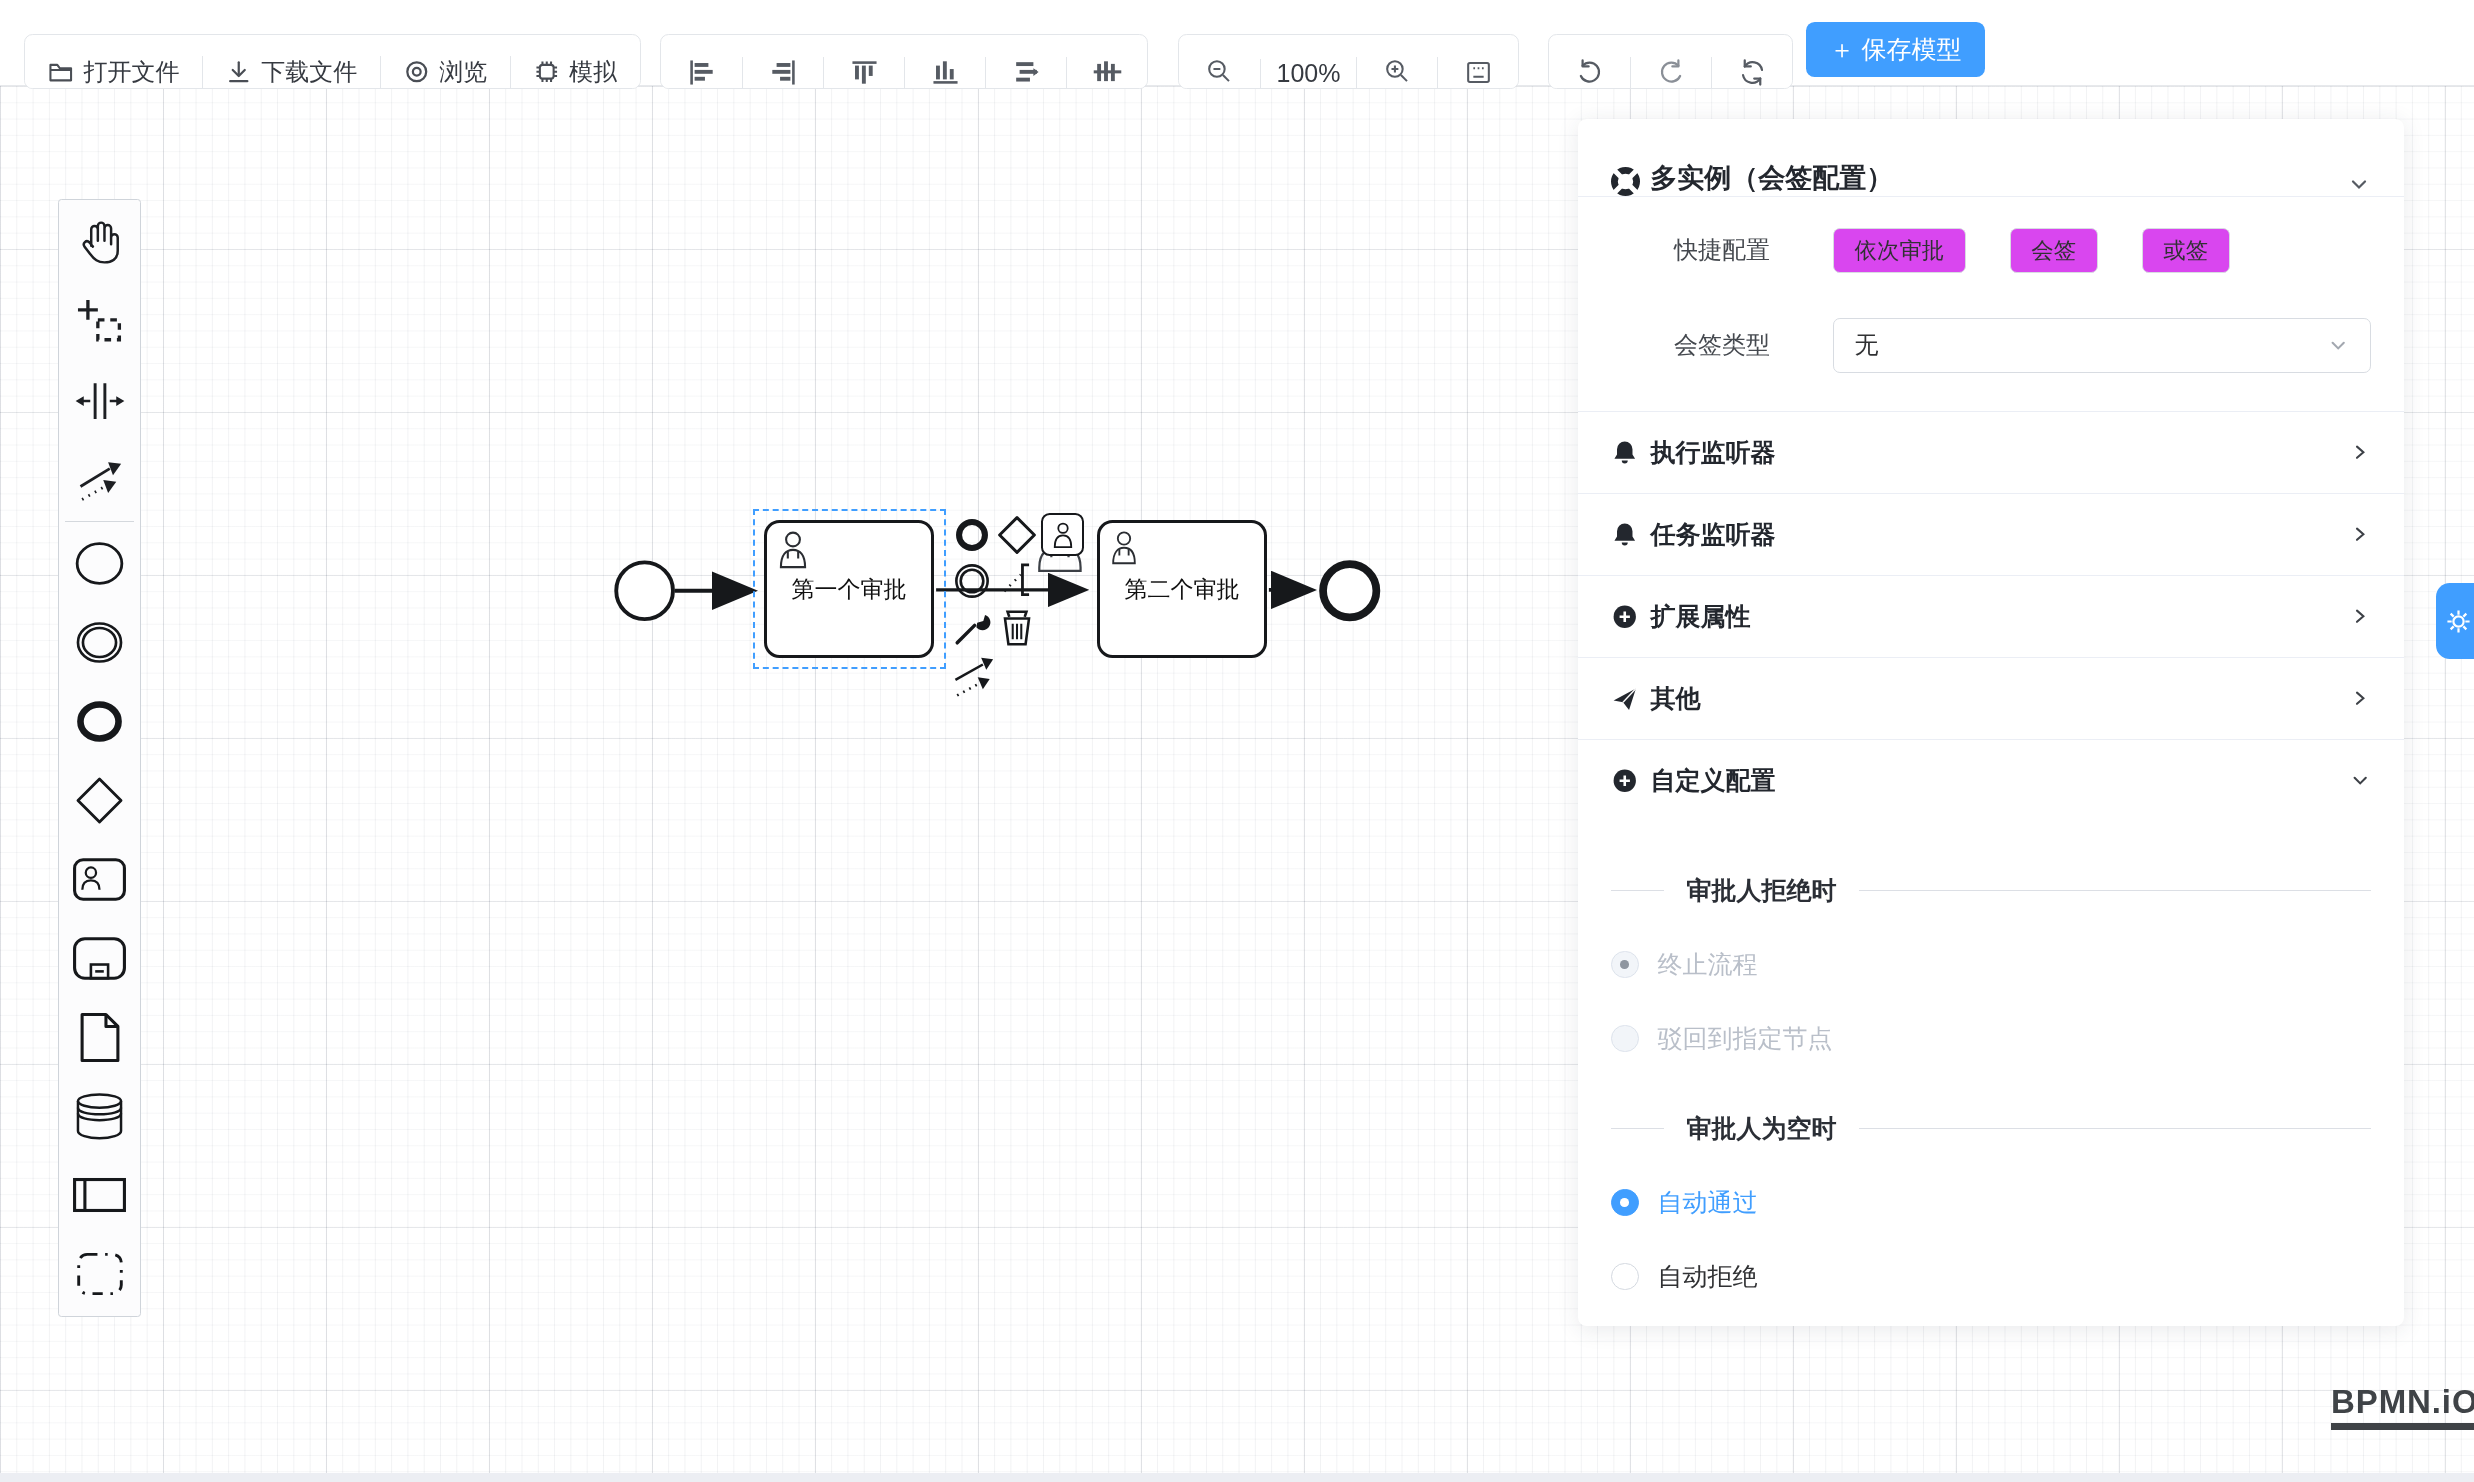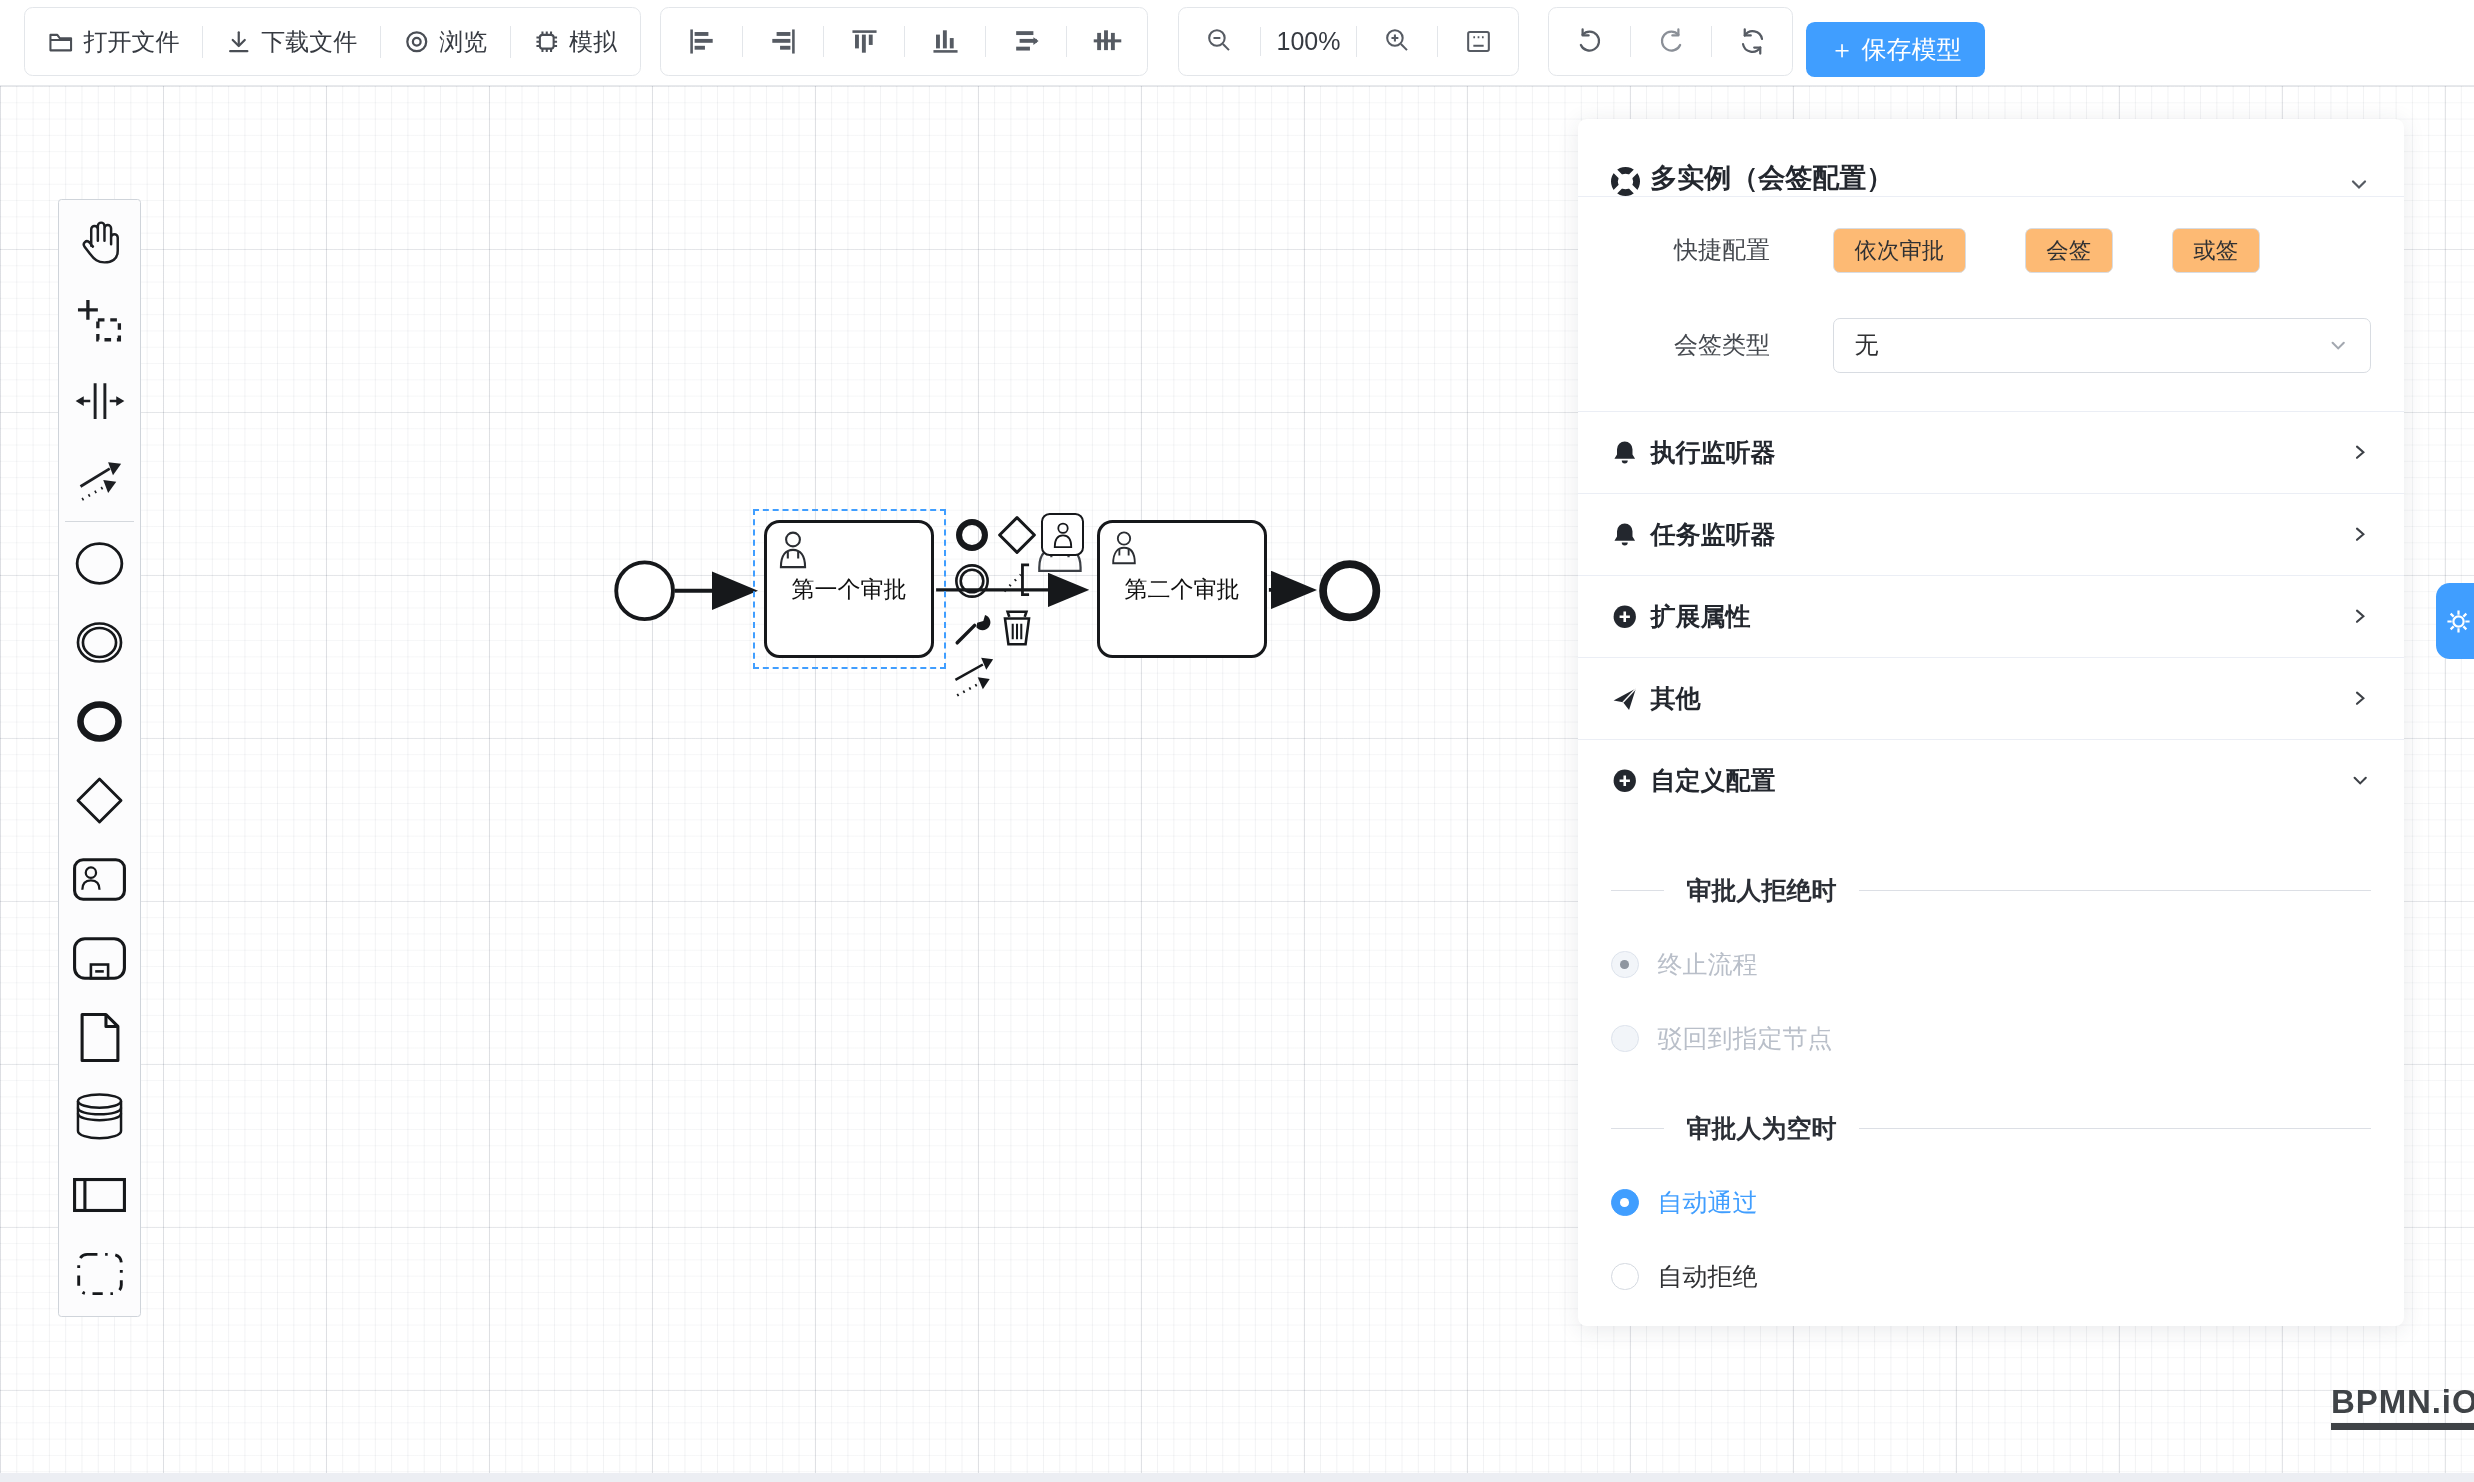--- a/index.html
+++ b/index.html
@@ -14,21 +14,21 @@
       linear-gradient(to right, rgba(70,80,100,0.07) 0.9px, transparent 0.9px),
       linear-gradient(to bottom, rgba(70,80,100,0.05) 0.9px, transparent 0.9px),
       linear-gradient(to right, rgba(70,80,100,0.12) 0.9px, transparent 0.9px),
       linear-gradient(to bottom, rgba(70,80,100,0.10) 0.9px, transparent 0.9px);
     background-size: 16.3px 16.3px, 16.3px 16.3px, 163px 163px, 163px 163px;
   }
   .hscroll-track { position:absolute; left:0; right:0; bottom:0; height:8.6px; background:#eceef3; }
 
   
   .toolbar { position:absolute; left:0; top:0; width:100%; height:86px; background:#fff; border-bottom:0.9px solid #e7e9ec; z-index:30; }
-  .tb-group { position:absolute; top:7px; height:69px; display:flex; align-items:center;
+  .tb-group { position:absolute; top:34px; height:55px; display:flex; align-items:flex-end;
     border:0.9px solid #e3e6ea; border-radius:8.6px; background:#fff; overflow:hidden; }
   .tb-btn { display:flex; align-items:center; justify-content:center; gap:8.6px; padding:0 22.4px;
     font-size:24px; color:#363a41; border-left:0.9px solid #e3e6ea; cursor:pointer; background:#fff; white-space:nowrap; }
   .tb-btn:first-child { border-left:none; }
   .tb-btn svg { display:block; }
   .tb-icon-btn { width:81px; padding:0; }
   .save-btn { position:absolute; left:1806px; top:22.4px; width:179px; height:55px; background:#409eff; color:#fff;
     border:none; border-radius:8.6px; font-size:25px; display:flex; align-items:center; justify-content:center; gap:6.9px; cursor:pointer; }
   .zoom-level { font-size:25px; color:#363a41; display:flex; align-items:center; justify-content:center; width:96px; border-left:0.9px solid #e3e6ea; }
 
@@ -51,22 +51,22 @@
   
   .panel { position:absolute; left:1578px; top:119px; width:826px; height:1207px; background:#fff; border-radius:8.6px;
     box-shadow:0 3.4px 22.4px rgba(40,50,70,0.10); z-index:25; overflow:hidden; }
   .panel-header { height:77px; display:flex; align-items:flex-end; padding:0 33px; gap:10.3px; }
   .panel-title { font-size:27px; font-weight:700; color:#23272e; flex:1; }
   .panel-divider { height:0.9px; background:#ebeef5; }
   .form-area { padding:31px 33px 38px 33px; }
   .form-row { display:flex; align-items:center; margin-bottom:45px;gap:39px; }
   .form-row:last-child { margin-bottom:0; }
   .form-label { width:159px; text-align:right; font-size:24px; color:#45494f; margin-right:24px; flex:none; }
-  .chip-btn { height:45px; padding:0 20.6px; border:0.9px solid #d8dce2; border-radius:6.9px; background:#fdba74;
-    font-size:22.4px; color:#303133; margin-right:20px; display:flex; align-items:center; cursor:pointer; }
+  .chip-btn { height:45px; padding:0 20.6px; border:0.9px solid #d8dce2; border-radius:6.9px; background:#d946ef;
+    font-size:22.4px; color:#303133; margin-right:5px; display:flex; align-items:center; cursor:pointer; }
   .select-box { flex:1; max-width:581px; height:55px; border:0.9px solid #d8dce2; border-radius:6.9px; background:#fff;
     display:flex; align-items:center; padding:0 20.6px; font-size:24px; color:#303133; cursor:pointer; }
   .select-box .sel-value { flex:1; }
   .section-row { height:82px; border-top:0.9px solid #ebeef5; display:flex; align-items:center; padding:0 33px; gap:12px; cursor:pointer; }
   .section-label { flex:1; font-size:25px; font-weight:700; color:#23272e; }
   .custom-content { padding:17px 33px 8.6px 33px; }
   .text-divider { display:flex; align-items:center; margin:36px 0 8.6px 0; }
   .text-divider .line-s { width:53px; height:1.7px; background:#dcdfe5; }
   .text-divider .line-l { flex:1; height:1.7px; background:#dcdfe5; }
   .text-divider .td-label { font-size:25px; font-weight:700; color:#2b2f36; margin:0 22.4px; }

